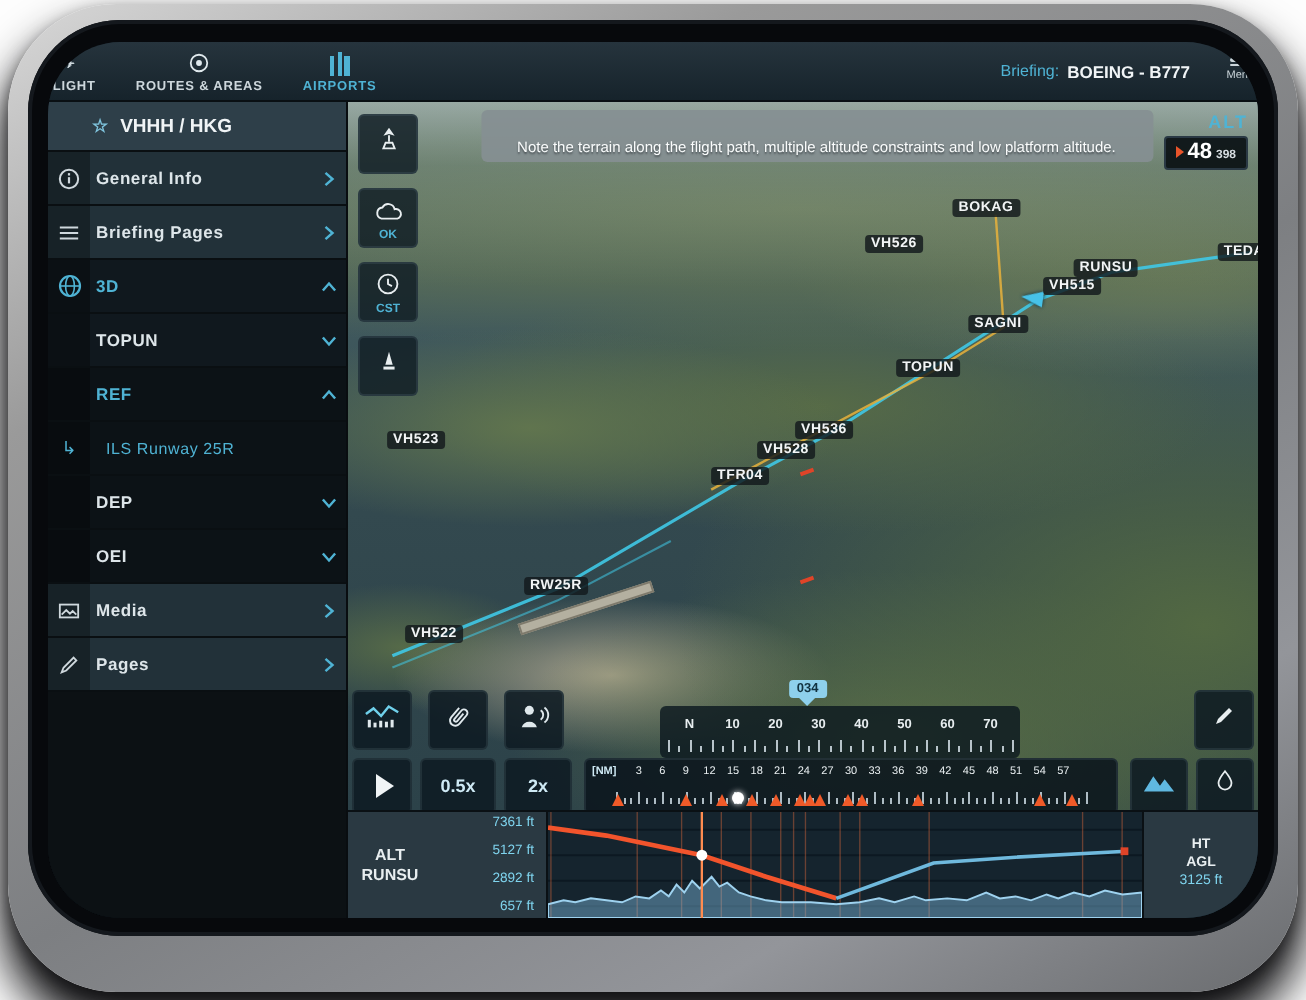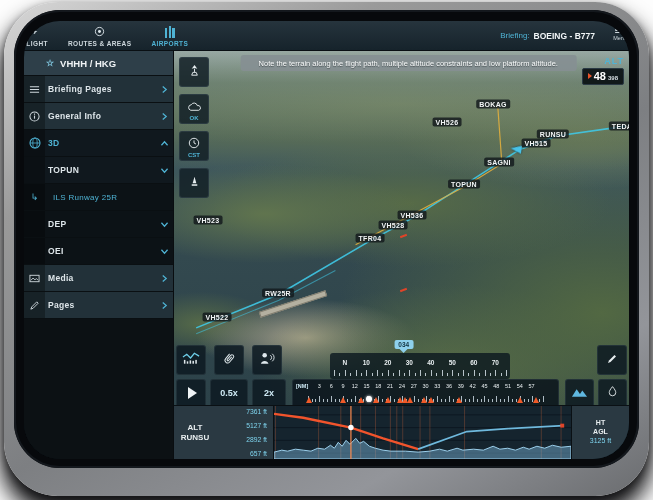--- a/index.html
+++ b/index.html
@@ -60,21 +60,21 @@
     radial-gradient(ellipse 58% 44% at 94% 74%,rgba(84,106,66,.95),rgba(70,92,60,0) 100%),
     radial-gradient(ellipse 42% 24% at 60% 90%,rgba(92,112,72,.92),rgba(76,96,64,0) 100%),
     radial-gradient(ellipse 24% 11% at 29% 81%,rgba(172,166,142,.95),rgba(150,146,122,0) 100%),
     radial-gradient(ellipse 16% 9% at 6% 77%,rgba(90,110,72,.9),rgba(76,96,62,0) 100%),
     linear-gradient(180deg,#5d7472 0%,#40595e 30%,#33494f 58%,#2c4249 100%);}
   .runway{position:absolute;left:84px;top:250px;width:70px;height:6px;background:#b4b0a0;border:1px solid #7e7a6c;transform:rotate(-18deg);}
   .map svg.paths{position:absolute;inset:0;width:100%;height:100%;}
   .banner{position:absolute;top:4px;left:50%;transform:translateX(-48%);width:336px;background:rgba(134,143,146,.92);
     color:#fbfdfd;border-radius:3px;padding:3px 8px;text-align:center;text-shadow:0 1px 1px rgba(30,35,38,.6);}
   .banner .b1{font-size:7.5px;}
-  .banner .b2{font-size:7.5px;margin-top:1px;}
+  .banner .b2{font-size:7.5px;margin-top:11px;}
   .alt-readout{position:absolute;top:5px;right:5px;text-align:right;}
   .alt-readout .al{color:#4fb3d4;font-size:9px;font-weight:bold;letter-spacing:1px;}
   .alt-box{margin-top:2px;background:rgba(7,13,17,.9);border:1px solid #2a3944;border-radius:2px;
     padding:1px 5px 2px;display:flex;align-items:baseline;gap:2px;}
   .alt-arrow{width:0;height:0;border-left:4px solid #e8542a;border-top:3px solid transparent;border-bottom:3px solid transparent;align-self:center;}
   .alt-main{color:#fff;font-size:11px;font-weight:bold;}
   .alt-sub{color:#d7dee2;font-size:6px;font-weight:bold;}
   .map-tools{position:absolute;left:5px;top:6px;display:flex;flex-direction:column;gap:7px;}
   .map-tool{width:30px;height:30px;background:rgba(18,30,38,.85);border-radius:3px;display:flex;flex-direction:column;
     align-items:center;justify-content:center;cursor:pointer;border:1px solid rgba(70,90,100,.35);}
@@ -176,43 +176,43 @@
 
         <div class="sidebar">
           <div class="sb-head">
             <span class="sb-star">☆</span>
             <span>VHHH / HKG</span>
           </div>
           <div id="sb-list">
               <div class="sb-row light lvl0">
                 <span class="sb-rail">
                   <svg viewBox="0 0 12 12" width="11" height="11">
+                    <circle cx="6" cy="6" r="5" fill="none" stroke="#cfd8dd" stroke-width="1.1"></circle>
+                    <rect x="5.4" y="5" width="1.2" height="3.4" fill="#cfd8dd"></rect>
+                    <rect x="5.4" y="2.8" width="1.2" height="1.3" fill="#cfd8dd"></rect>
+                  </svg>
+                </span>
+                <span class="sb-label">General Info</span>
+                <span class="sb-chev">
+                  <svg viewBox="0 0 8 10" width="7" height="9">
+                    <polyline points="2,1.5 6,5 2,8.5" fill="none" stroke="#4fb3d4" stroke-width="1.4"></polyline>
+                  </svg>
+                </span>
+              </div>
+              <div class="sb-row light lvl0">
+                <span class="sb-rail">
+                  <svg viewBox="0 0 12 12" width="11" height="11">
                     <g stroke="#cfd8dd" stroke-width="1.2">
                       <line x1="1" y1="3" x2="11" y2="3"></line>
                       <line x1="1" y1="6" x2="11" y2="6"></line>
                       <line x1="1" y1="9" x2="11" y2="9"></line>
                     </g>
                   </svg>
                 </span>
                 <span class="sb-label">Briefing Pages</span>
-                <span class="sb-chev">
-                  <svg viewBox="0 0 8 10" width="7" height="9">
-                    <polyline points="2,1.5 6,5 2,8.5" fill="none" stroke="#4fb3d4" stroke-width="1.4"></polyline>
-                  </svg>
-                </span>
-              </div>
-              <div class="sb-row light lvl0">
-                <span class="sb-rail">
-                  <svg viewBox="0 0 12 12" width="11" height="11">
-                    <circle cx="6" cy="6" r="5" fill="none" stroke="#cfd8dd" stroke-width="1.1"></circle>
-                    <rect x="5.4" y="5" width="1.2" height="3.4" fill="#cfd8dd"></rect>
-                    <rect x="5.4" y="2.8" width="1.2" height="1.3" fill="#cfd8dd"></rect>
-                  </svg>
-                </span>
-                <span class="sb-label">General Info</span>
                 <span class="sb-chev">
                   <svg viewBox="0 0 8 10" width="7" height="9">
                     <polyline points="2,1.5 6,5 2,8.5" fill="none" stroke="#4fb3d4" stroke-width="1.4"></polyline>
                   </svg>
                 </span>
               </div>
               <div class="sb-row dark accent lvl0">
                 <span class="sb-rail">
                   <svg viewBox="0 0 12 12" width="12" height="12">
                     <circle cx="6" cy="6" r="5" fill="none" stroke="#4fb3d4" stroke-width="1.1"></circle>
@@ -226,20 +226,29 @@
                     <polyline points="1.5,6 5,2 8.5,6" fill="none" stroke="#4fb3d4" stroke-width="1.4"></polyline>
                   </svg>
                 </span>
               </div>
               <div class="sb-row dark lvl1">
                 <span class="sb-rail"></span>
                 <span class="sb-label">TOPUN</span>
                 <span class="sb-chev">
                   <svg viewBox="0 0 10 8" width="9" height="7">
                     <polyline points="1.5,2 5,6 8.5,2" fill="none" stroke="#4fb3d4" stroke-width="1.4"></polyline>
+                  </svg>
+                </span>
+              </div>
+              <div class="sb-row darker accent lvl1">
+                <span class="sb-rail"></span>
+                <span class="sb-label">REF</span>
+                <span class="sb-chev">
+                  <svg viewBox="0 0 10 8" width="9" height="7">
+                    <polyline points="1.5,6 5,2 8.5,6" fill="none" stroke="#4fb3d4" stroke-width="1.4"></polyline>
                   </svg>
                 </span>
               </div>
               <div class="sb-row darker accent lvl2">
                 <span class="sb-rail">
                   <span style="color:#4fb3d4;font-size:9px">↳</span>
                 </span>
                 <span class="sb-label" style="padding-left: 8px;">ILS Runway 25R</span>
                 <span class="sb-chev"></span>
               </div>

